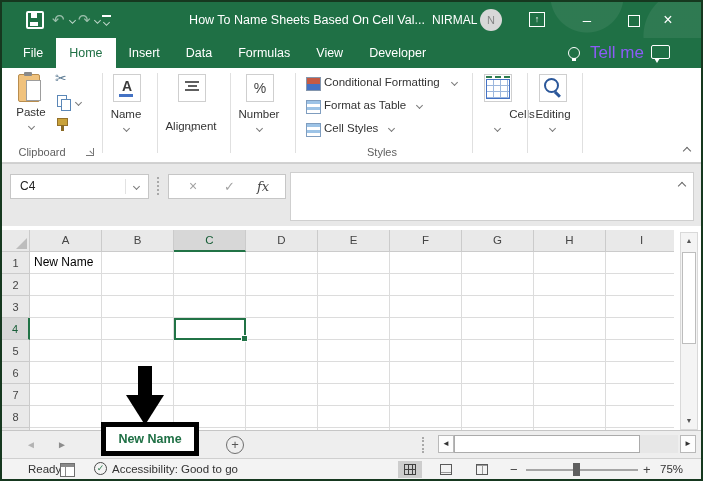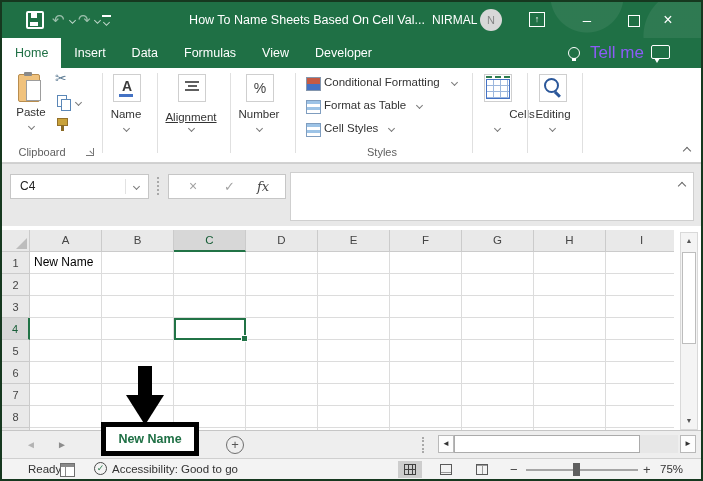--- a/index.html
+++ b/index.html
@@ -156,20 +156,21 @@
     <span class="abs title">How To Name Sheets Based On Cell Val...</span>
     <span class="abs user-name" style="left:430px;">NIRMAL</span>
     <span class="abs avatar">N</span>
     <span class="abs ribbon-disp">↑</span>
     <span class="abs cap" style="left:574px;top:0;">–</span>
     <span class="abs maxbox"></span>
     <span class="abs cap" style="left:655px;top:0;font-size:16px;">×</span>
   </div>
 
   <div class="abs tabsrow">
+    <span class="rtab" style="margin-left:8px;">File</span>
     <span class="rtab sel">Home</span>
     <span class="rtab">Insert</span>
     <span class="rtab">Data</span>
     <span class="rtab">Formulas</span>
     <span class="rtab">View</span>
     <span class="rtab">Developer</span>
   </div>
   <div class="abs bulb"></div>
   <span class="abs tellme">Tell me</span>
   <div class="abs feedback"></div>
@@ -192,21 +193,21 @@
     </div>
     <div class="abs btnlabel" style="left:103px;top:40px;width:42px;">Name</div>
     <span class="abs chv" style="left:122px;top:58px;"></span>
     <div class="abs gdiv" style="left:155px;"></div>
 
     <div class="abs iconbox align-ic" style="left:176px;top:6px;">
       <div style="width:14px;margin-top:6px;"></div>
         <div style="width:9px;"></div>
         <div style="width:14px;"></div>
     </div>
-    <div class="abs btnlabel" style="left:158px;top:43px;width:62px;text-decoration:underline;">Alignment</div>
+    <div class="abs btnlabel" style="left:158px;top:52px;width:62px;">Alignment</div>
     <span class="abs chv" style="left:187px;top:58px;"></span>
     <div class="abs gdiv" style="left:228px;"></div>
 
     <div class="abs iconbox" style="left:244px;top:6px;">
       <span class="pct">%</span>
     </div>
     <div class="abs btnlabel" style="left:232px;top:40px;width:50px;">Number</div>
     <span class="abs chv" style="left:255px;top:58px;"></span>
     <div class="abs gdiv" style="left:293px;"></div>
 

